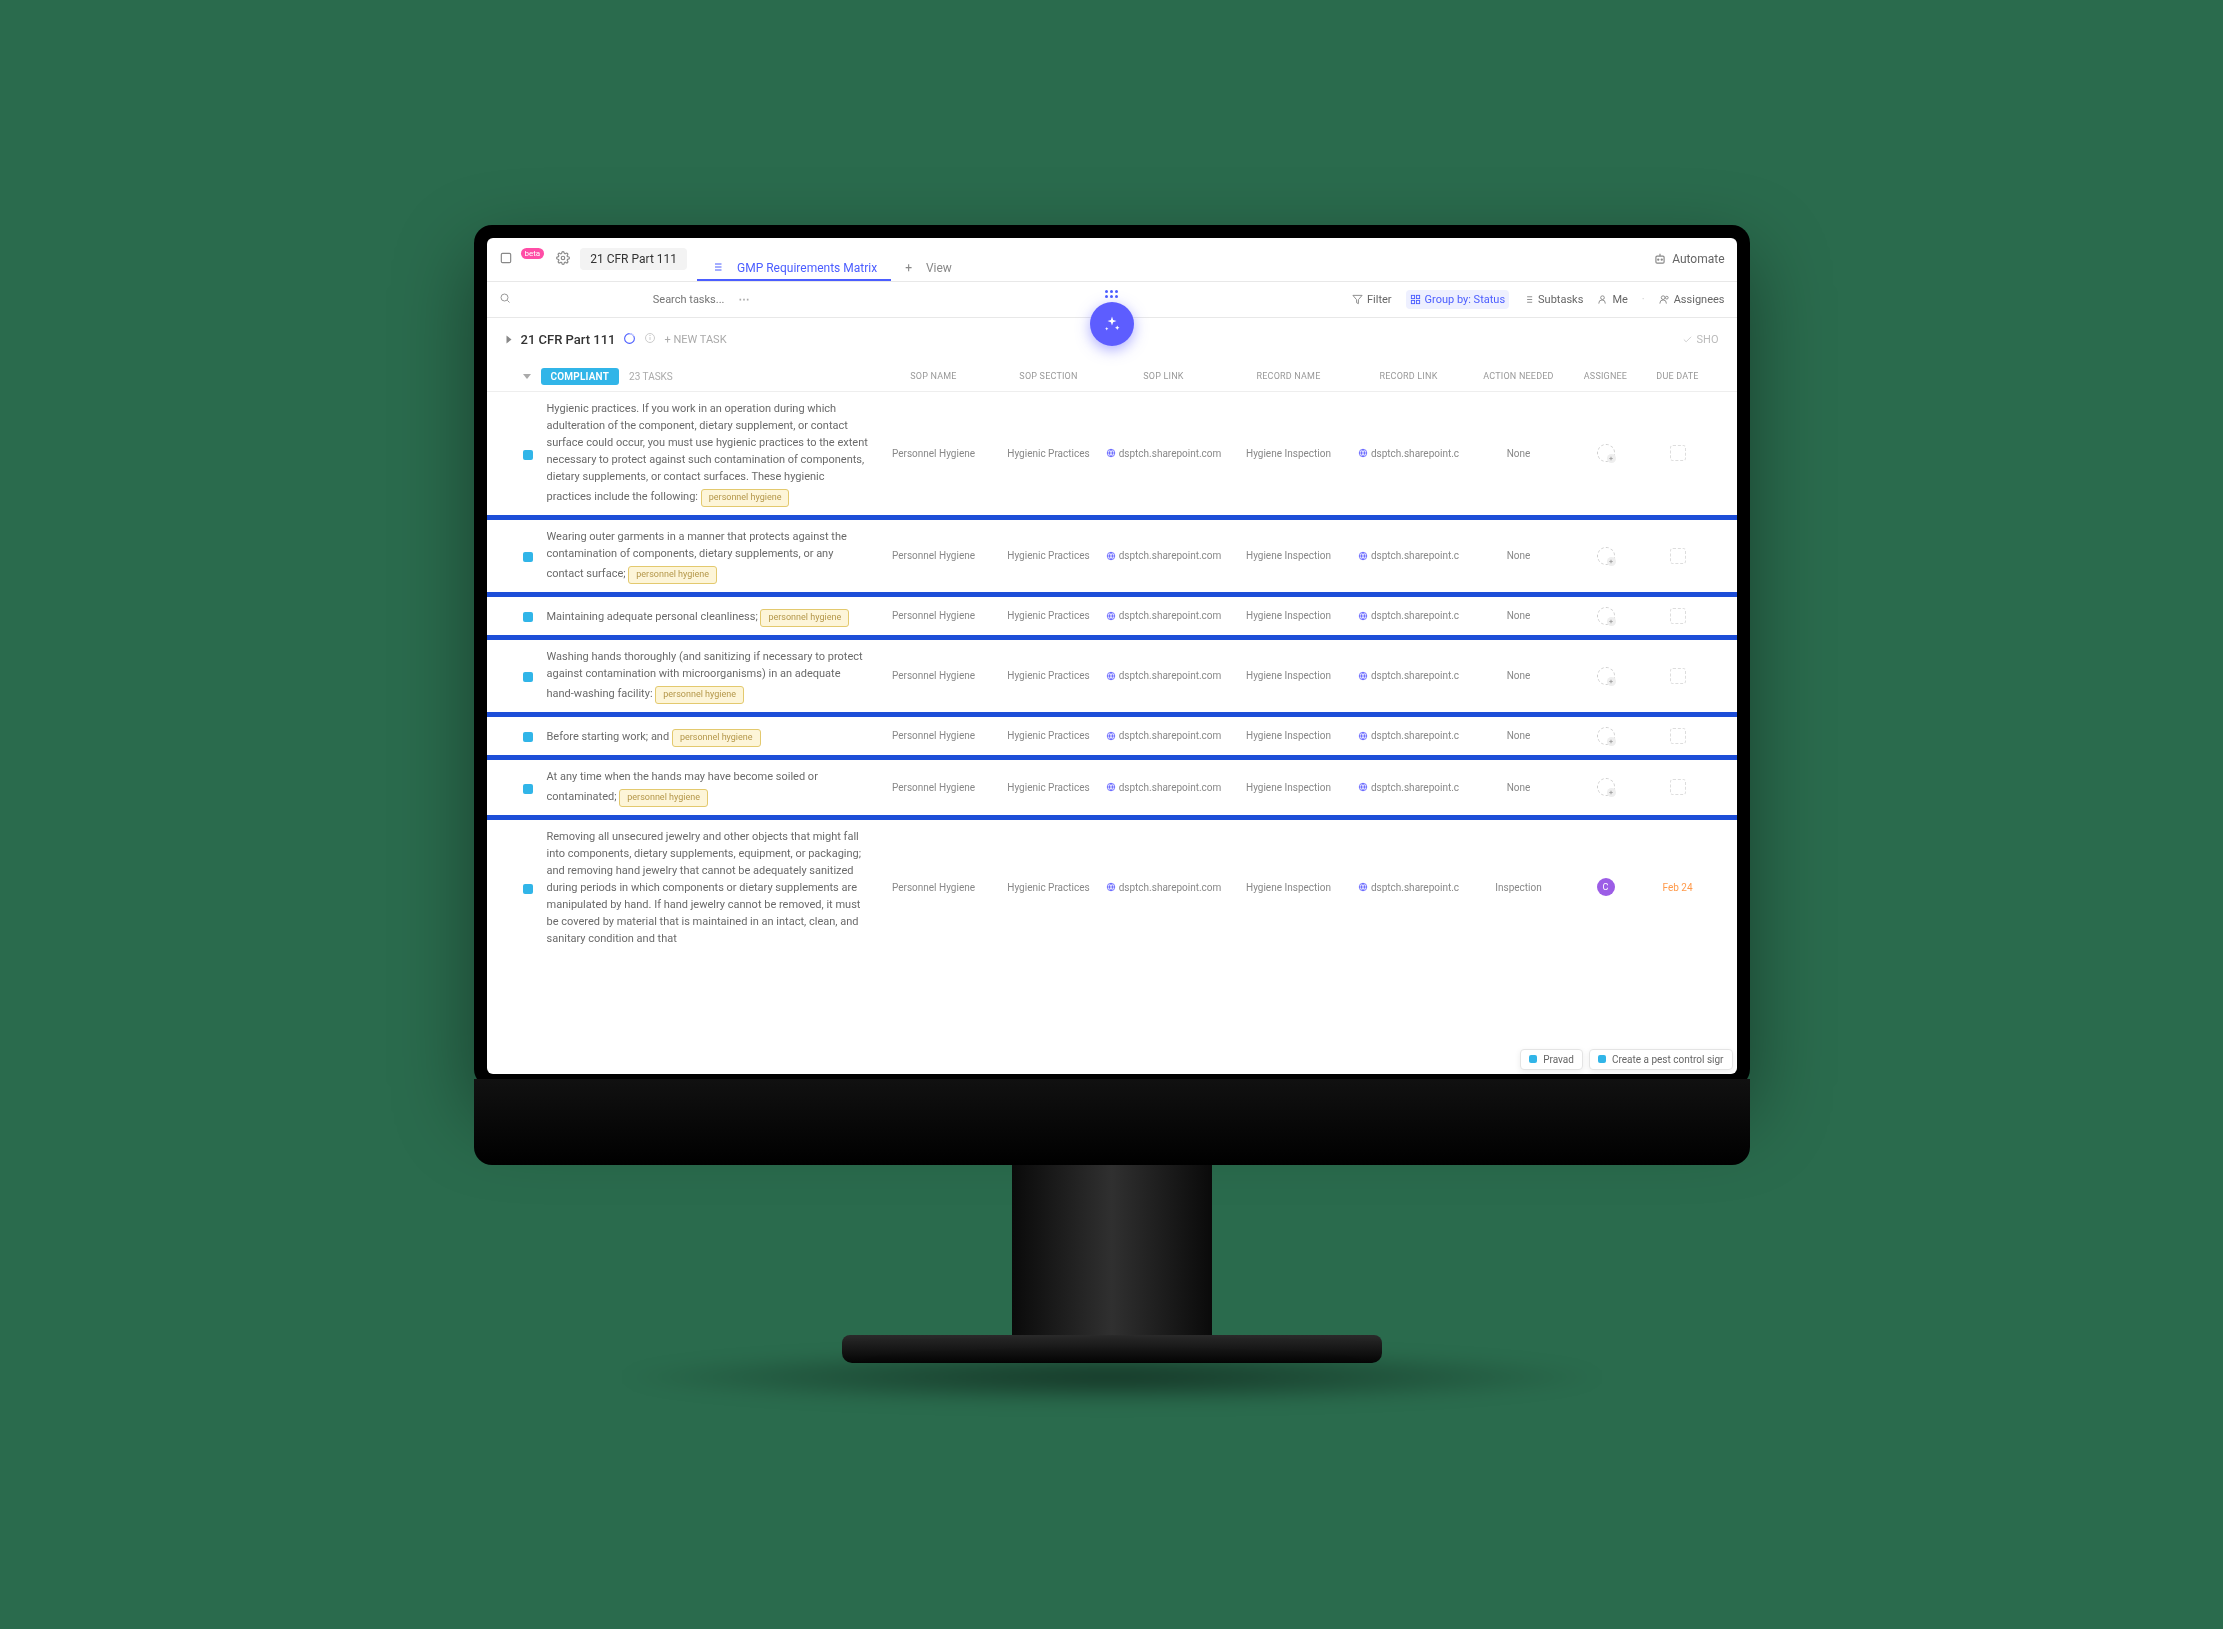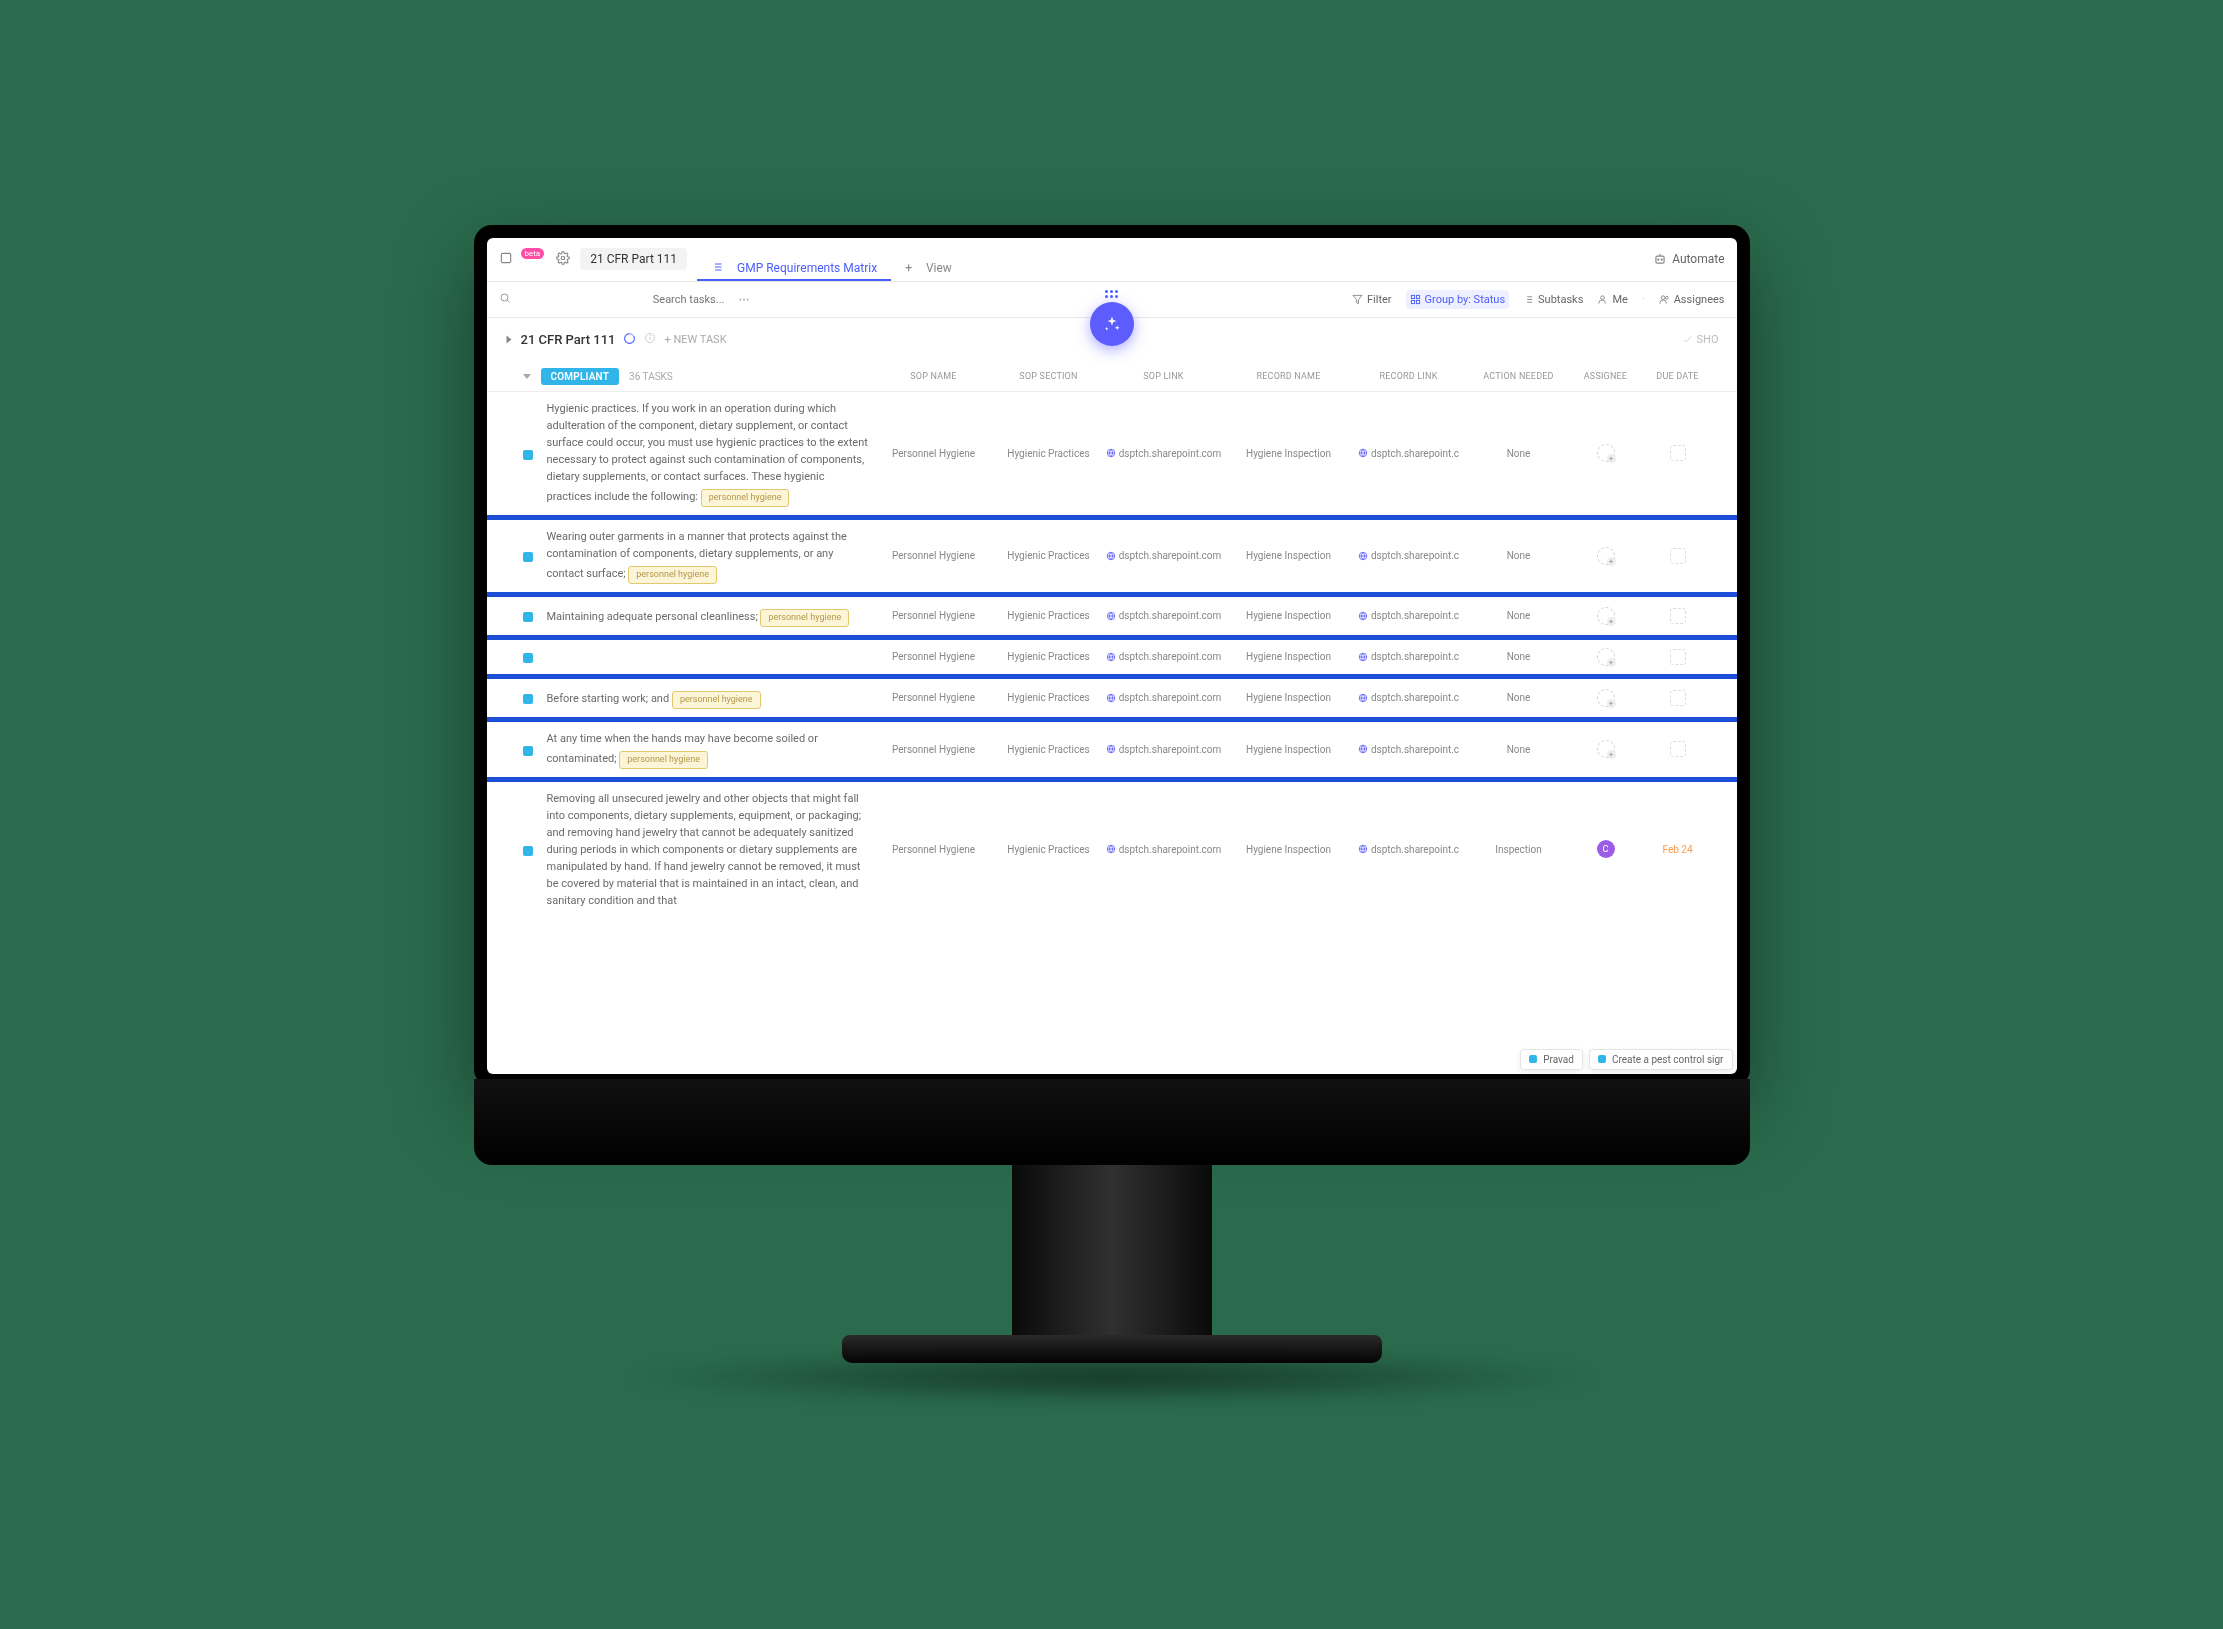--- a/index.html
+++ b/index.html
@@ -210,21 +210,21 @@
           <svg width="11" height="11" viewBox="0 0 24 24" fill="none" stroke="#ccc" stroke-width="2">
               <polyline points="20 6 9 17 4 12"></polyline>
             </svg>
           <span>SHO</span>
         </div>
       </div>
 
       <div class="group-row">
         <span class="caret-icon"></span>
         <span class="group-pill">COMPLIANT</span>
-        <span class="group-count">36 TASKS</span>
+        <span class="group-count">23 TASKS</span>
         <div class="col-headers">
           <span>SOP NAME</span>
           <span>SOP SECTION</span>
           <span>SOP LINK</span>
           <span>RECORD NAME</span>
           <span>RECORD LINK</span>
           <span>ACTION NEEDED</span>
           <span>ASSIGNEE</span>
           <span>DUE DATE</span>
         </div>
@@ -316,20 +316,21 @@
       <div>
                 <div class="assignee-avatar"></div>
               </div>
       <div>
                 <div class="date-icon"></div>
               </div>
     </div>
           </div>
           <div class="task-row">
     <div class="status-dot"></div>
+    <div class="task-desc">Washing hands thoroughly (and sanitizing if necessary to protect against contamination with microorganisms) in an adequate hand-washing facility: <span class="tag">personnel hygiene</span></div>
     <div class="task-cells">
       <div>Personnel Hygiene</div>
       <div>Hygienic Practices</div>
       <div class="link-col">
                 <svg width="10" height="10" viewBox="0 0 24 24" fill="none" stroke="#5d5dff" stroke-width="2">
                   <circle cx="12" cy="12" r="9"></circle>
                   <path d="M3 12h18M12 3a14 14 0 0 1 0 18M12 3a14 14 0 0 0 0 18"></path>
                 </svg>
                 <span>dsptch.sharepoint.com</span>
               </div>

